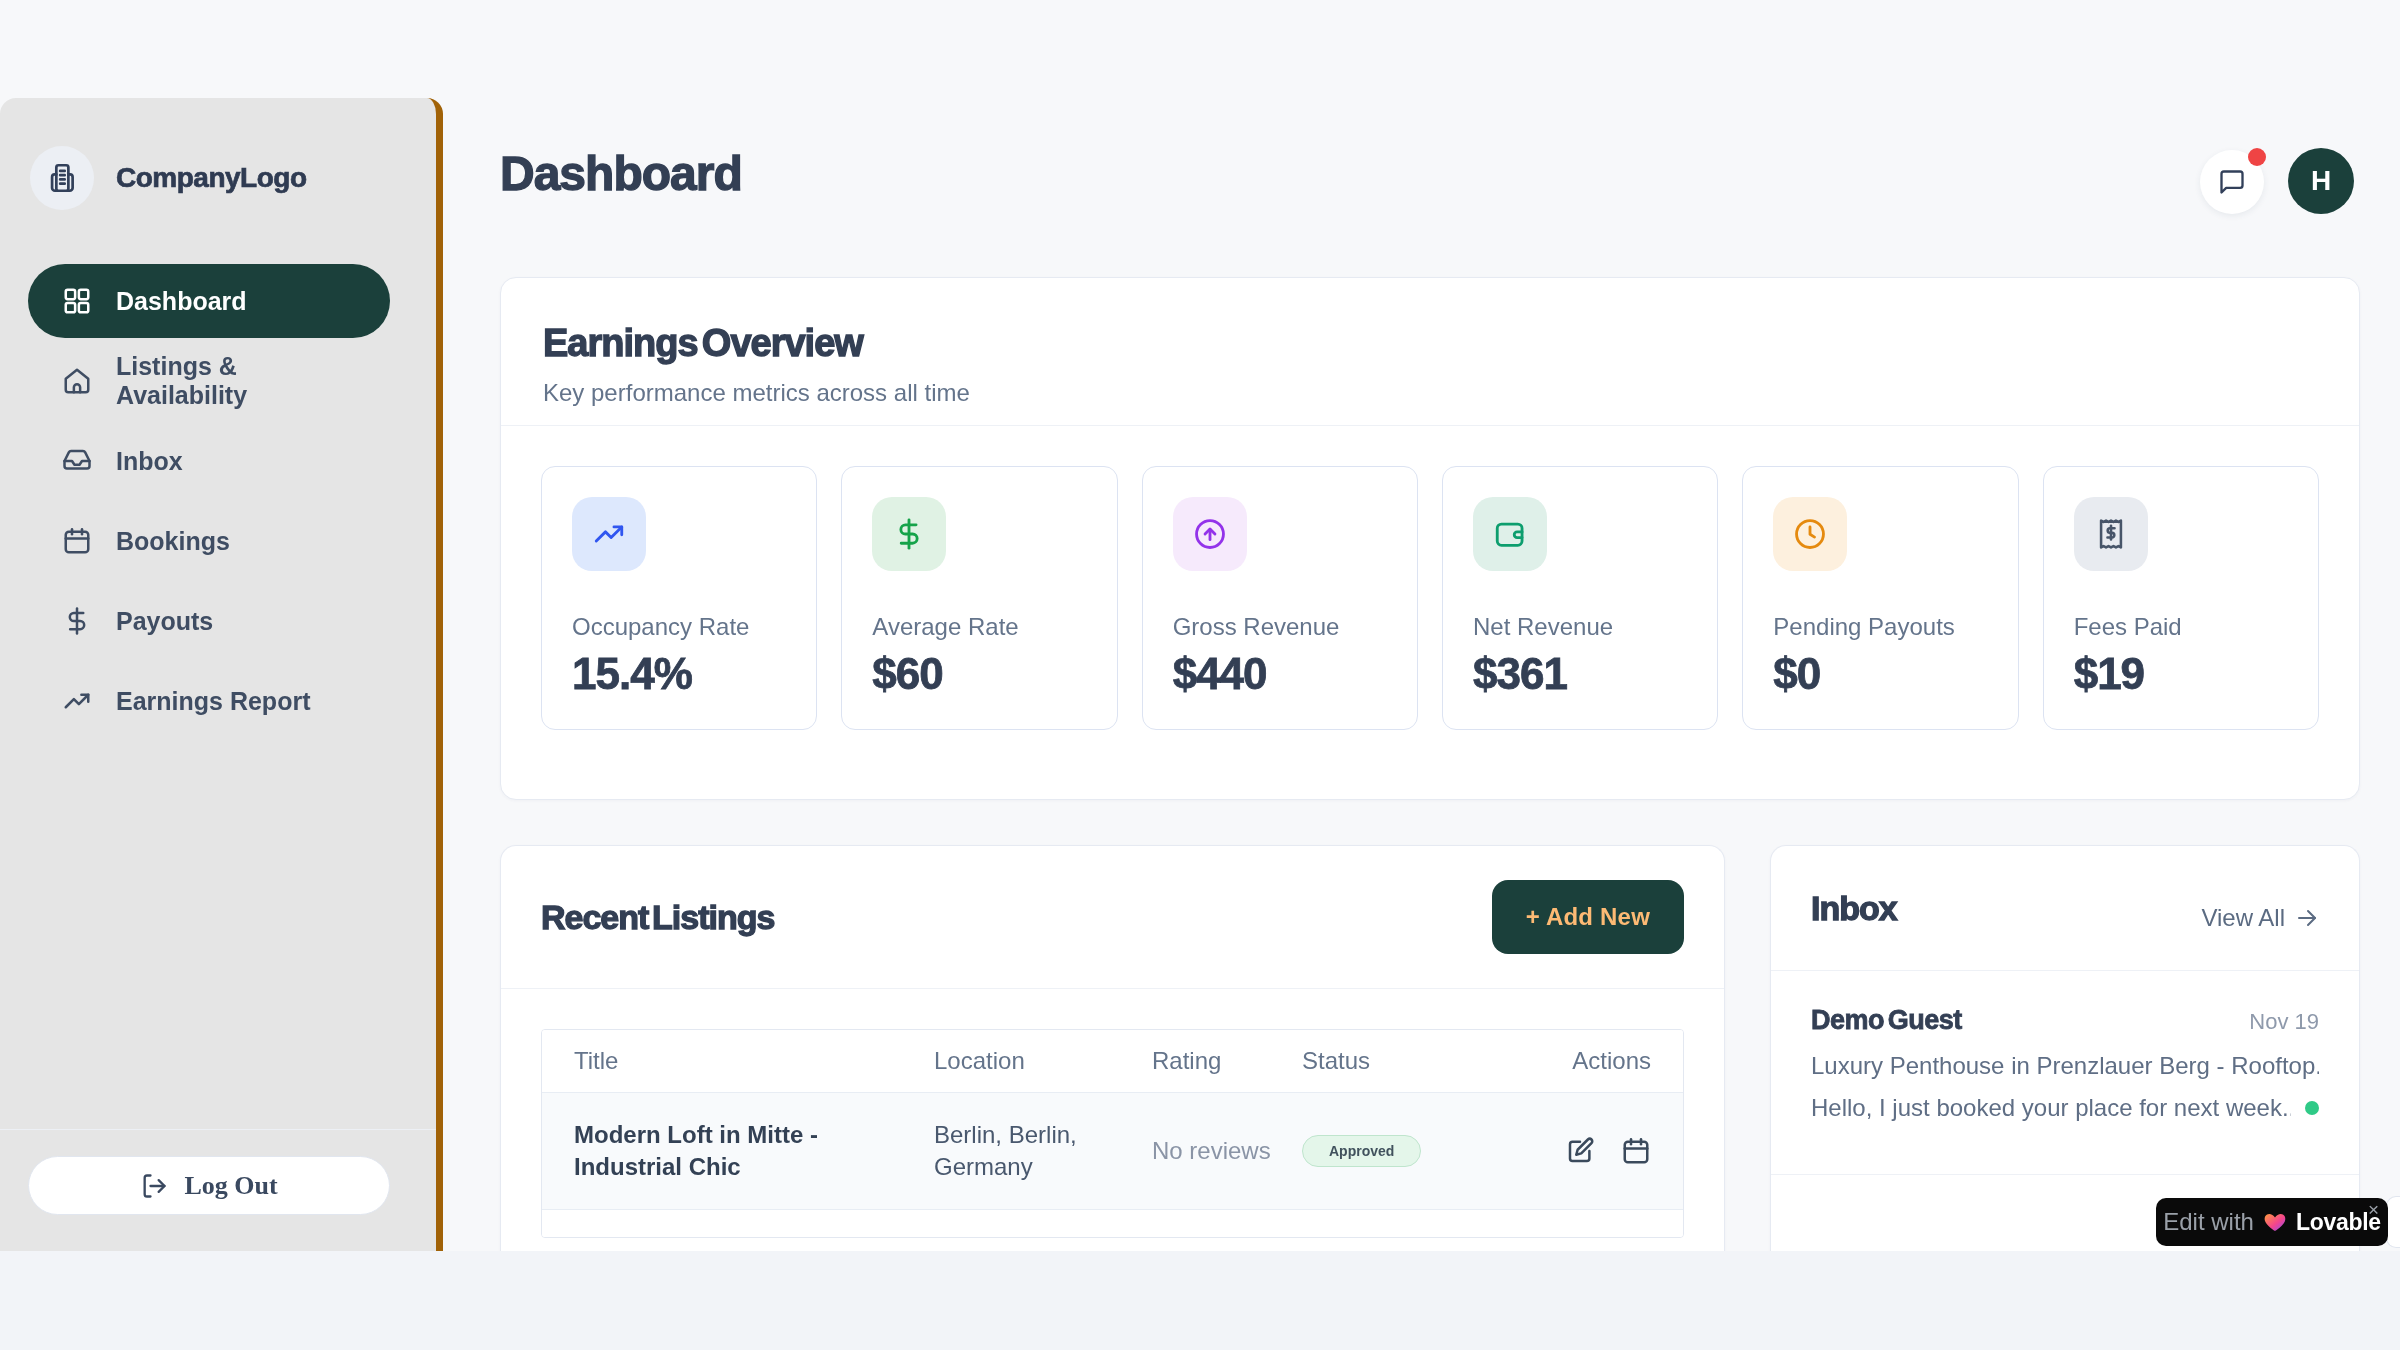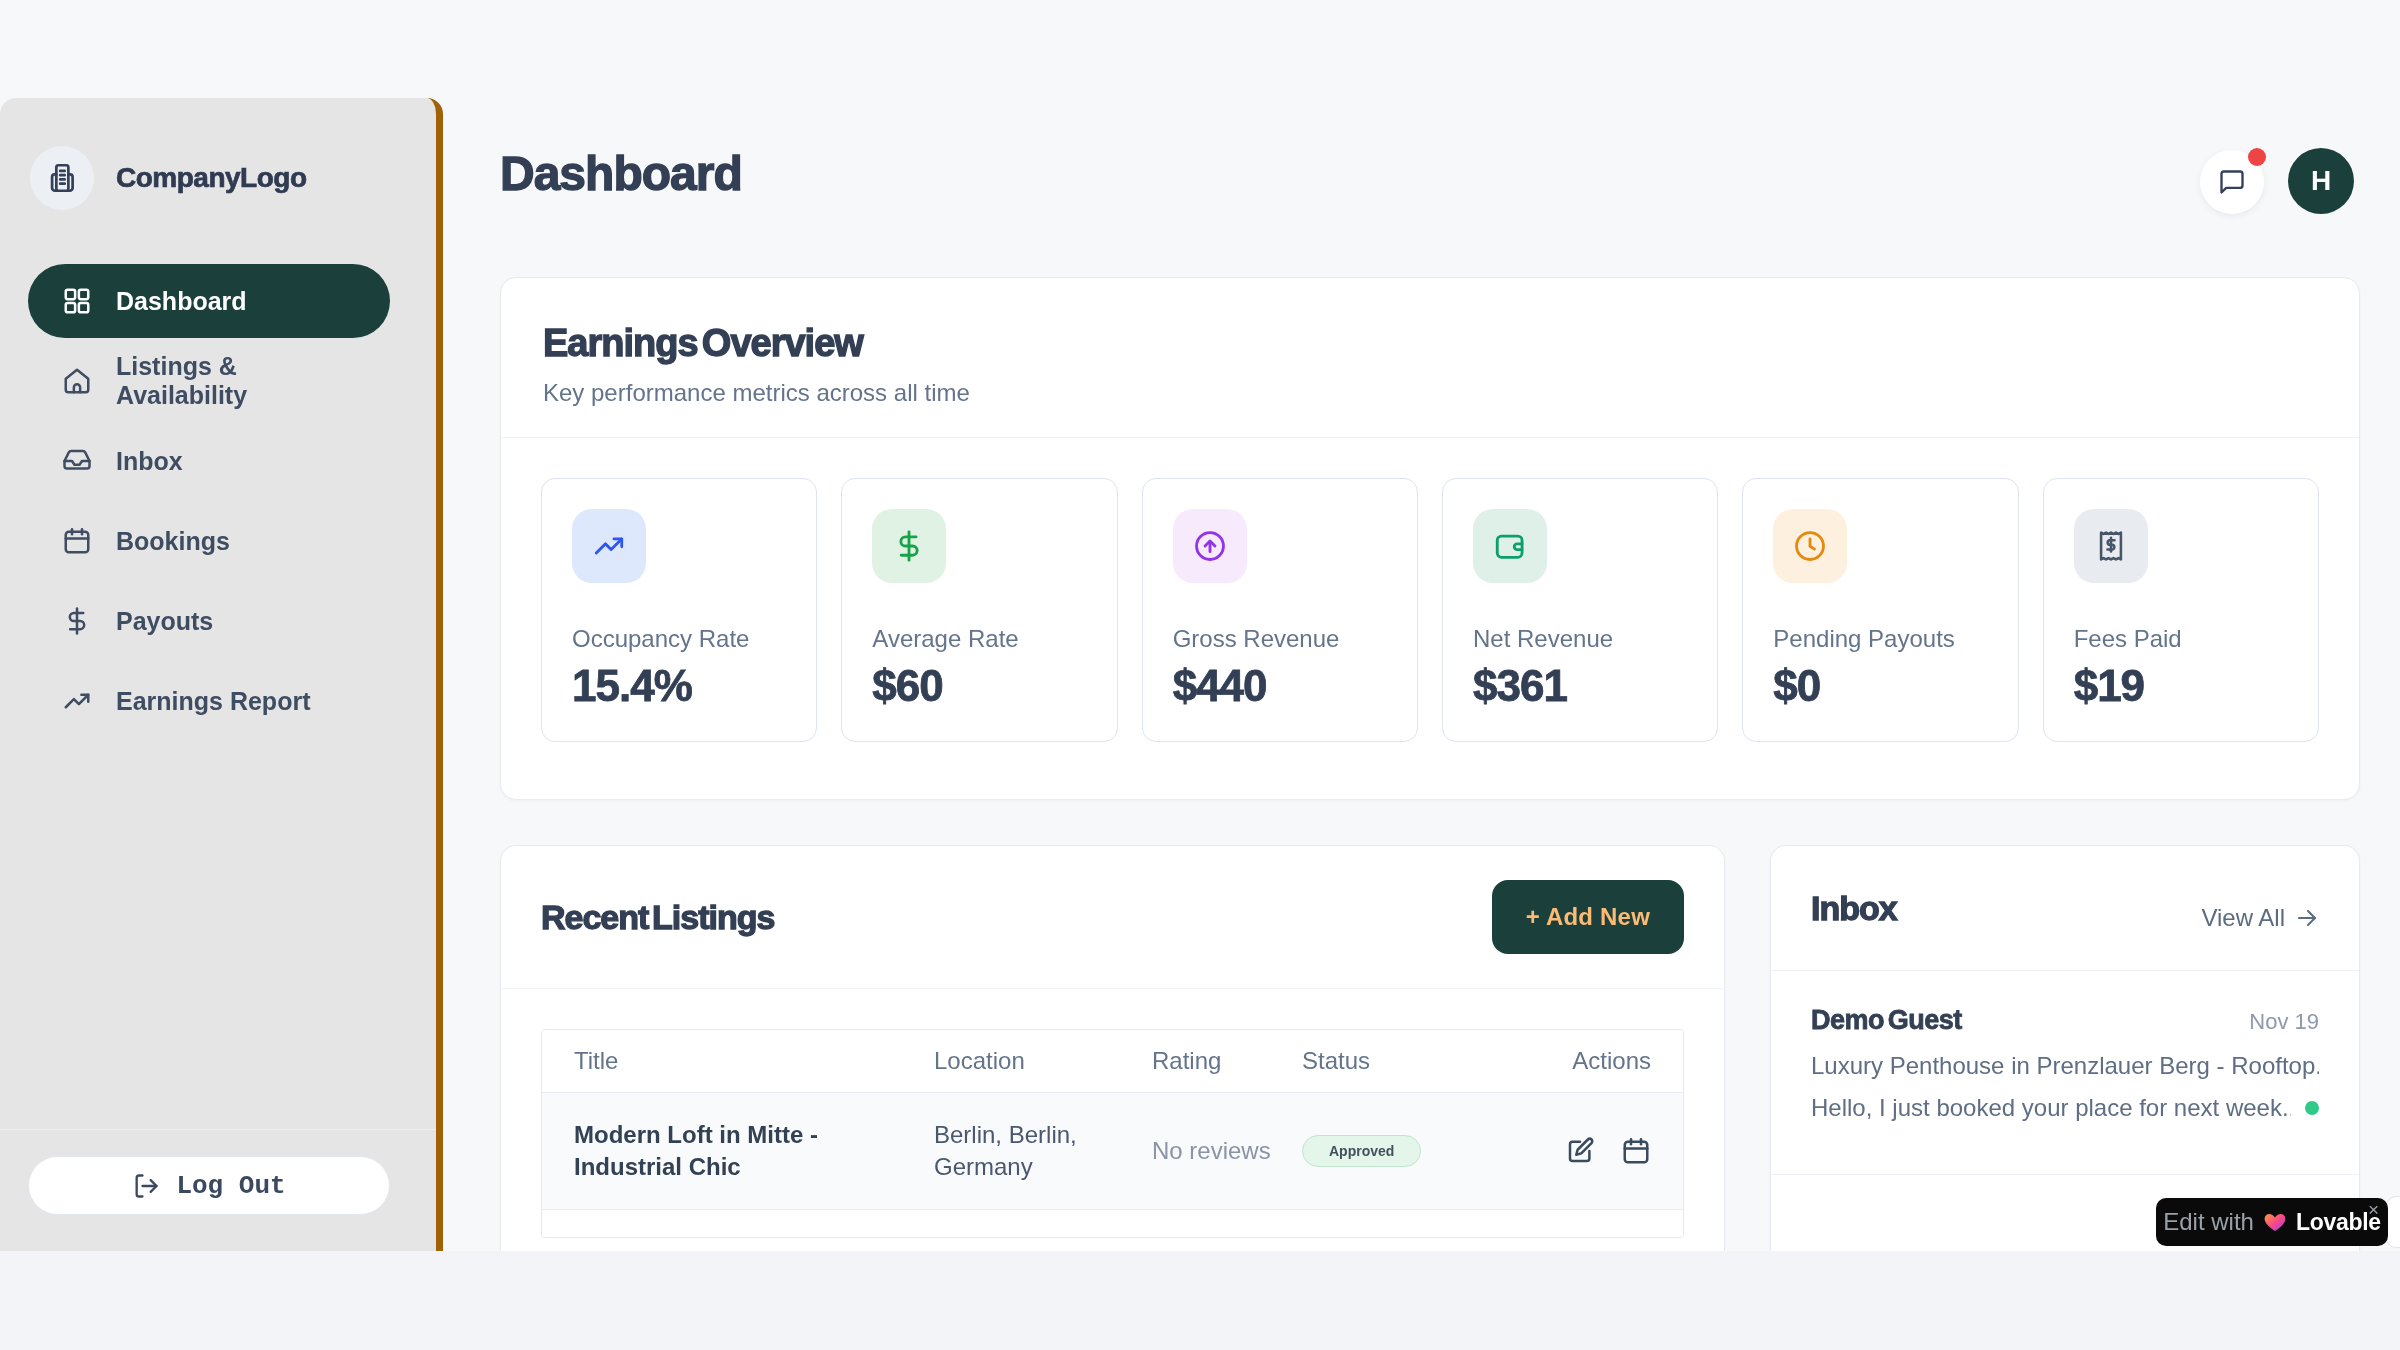--- a/index.html
+++ b/index.html
@@ -20,40 +20,40 @@
   .logo-text { font-size:28px; font-weight:800; color:#2f3b52; letter-spacing:-0.5px; -webkit-text-stroke:0.7px #2f3b52; }
   .nav { margin:54px 46px 0 28px; display:flex; flex-direction:column; gap:6px; }
   .nav-item { height:74px; border-radius:999px; padding:0 34px; display:flex; align-items:center; gap:24px;
               font-size:25px; font-weight:600; color:#3f4d63; cursor:pointer; }
   .nav-item svg { width:30px; height:30px; flex:0 0 auto; }
   .nav-item.active { color:#ffffff; font-weight:700; }
   .sidebar-spacer { flex:1; }
   .logout-sec { border-top:1px solid #edf0f5; padding:26px 46px 36px 28px; }
   .logout-btn { width:100%; height:59px; border:1.5px solid #e1e6ef; border-radius:999px; background:#ffffff;
                 display:flex; align-items:center; justify-content:center; gap:16px; font-size:26px; font-weight:600;
-                color:#3a4960; cursor:pointer; font-family:Liberation Mono, monospace; }
+                color:#3a4960; cursor:pointer; font-family:Liberation Serif, serif; }
   .logout-btn svg { width:28px; height:28px; }
 
   
   .page-title { position:absolute; left:500px; top:146px; font-size:48px; }
   .chat-btn { position:absolute; left:2200px; top:150px; width:64px; height:64px; border-radius:50%; background:#ffffff;
               border:none; box-shadow:0 2px 6px rgba(40,60,90,0.08); display:flex; align-items:center; justify-content:center;
               color:#32405a; cursor:pointer; }
   .chat-btn svg { width:28px; height:28px; }
   .chat-dot { position:absolute; top:-2px; right:-2px; width:18px; height:18px; border-radius:50%; }
   .avatar { position:absolute; left:2288px; top:148px; width:66px; height:66px; border-radius:50%;
             display:flex; align-items:center; justify-content:center; color:#ffffff; font-size:28px; font-weight:700; cursor:pointer; }
 
   
   .card { position:absolute; background:#ffffff; border:1px solid #e6eaf2; border-radius:16px; box-shadow:0 1px 3px rgba(45,60,90,0.04); }
   .card.cut { border-radius:16px 16px 0 0; border-bottom:none; overflow:hidden; }
 
   
   .earnings { left:500px; top:277px; width:1860px; height:523px; }
-  .earnings-head { padding:44px 42px 30px 42px; border-bottom:1px solid #eef1f6; }
+  .earnings-head { padding:44px 42px 18px 42px; border-bottom:1px solid #eef1f6; }
   .earnings-title { font-size:38px; }
   .earnings-sub { margin-top:14px; font-size:24px; color:#64748b; }
   .metrics { display:grid; grid-template-columns:repeat(6,1fr); gap:24px; padding:40px; }
   .metric { border:1px solid #dce3f2; border-radius:14px; padding:30px; background:#ffffff; }
   .metric-tile { width:74px; height:74px; border-radius:20px; display:flex; align-items:center; justify-content:center; }
   .metric-tile svg { width:34px; height:34px; }
   .metric-label { margin-top:42px; font-size:24px; color:#64748b; }
   .metric-value { margin-top:8px; font-size:44px; font-weight:800; color:#333f54; letter-spacing:-1px; -webkit-text-stroke:0.8px #333f54; }
 
   

